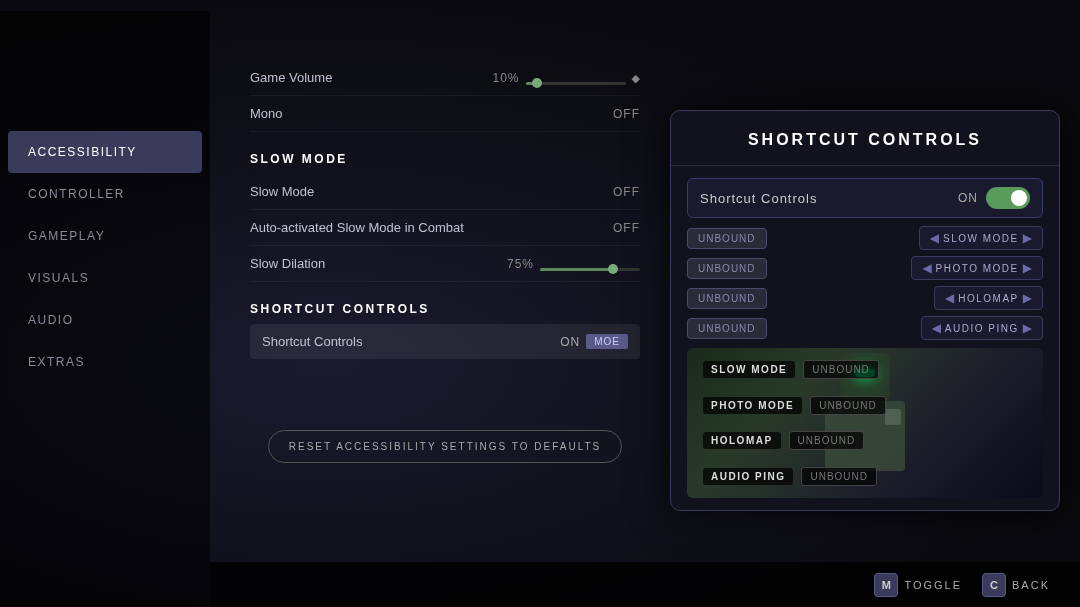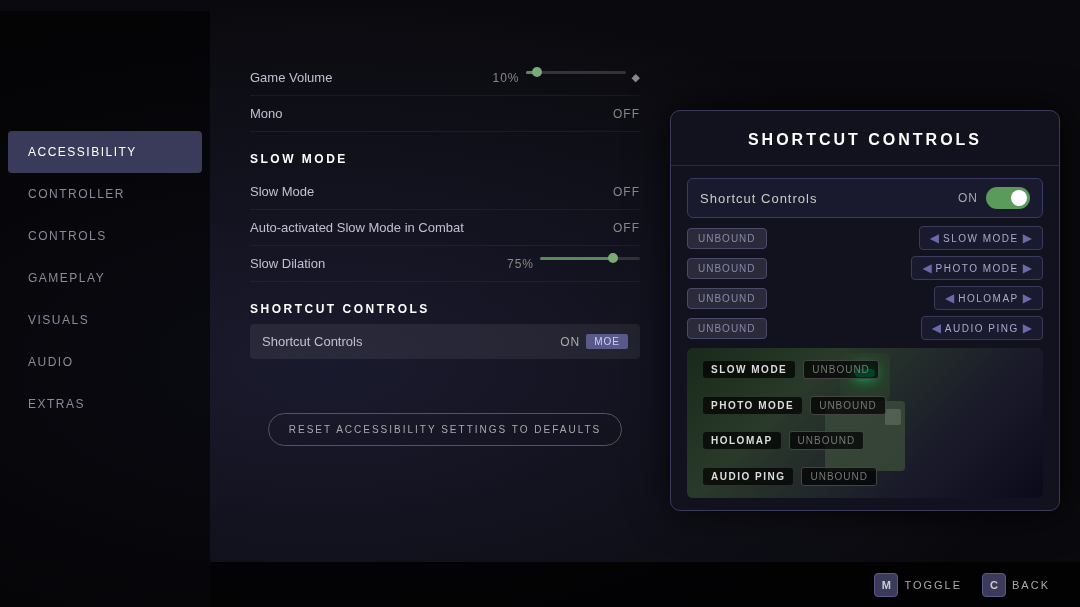--- a/index.html
+++ b/index.html
@@ -78,21 +78,21 @@
     }
 
     .setting-value {
       color: #888;
       font-size: 12px;
       letter-spacing: 1px;
     }
 
     .slider-container {
       display: flex;
-      align-items: flex-start;
+      align-items: flex-end;
       gap: 6px;
     }
 
     .slider-track {
       width: 100px;
       height: 3px;
       background: #333;
       border-radius: 2px;
       position: relative;
     }
@@ -147,21 +147,21 @@
     .more-badge {
       background: #5a5a8a;
       color: #ccccff;
       font-size: 10px;
       padding: 2px 8px;
       border-radius: 2px;
       letter-spacing: 1px;
     }
 
     .reset-btn {
-      margin-top: 30px;
+      margin-top: 47px;
       border: 1px solid #555;
       background: transparent;
       color: #aaa;
       font-size: 10px;
       letter-spacing: 2px;
       padding: 10px 20px;
       border-radius: 20px;
       cursor: pointer;
       text-transform: uppercase;
       display: block;
@@ -468,23 +468,20 @@
 <div class="bg-overlay"></div>
 
 <div class="sidebar">
   <div class="sidebar-item active">
     <span>ACCESSIBILITY</span>
   </div>
   <div class="sidebar-item">
     <span>CONTROLLER</span>
   </div>
   <div class="sidebar-item">
-    <span>CONTROLS</span>
-  </div>
-  <div class="sidebar-item">
     <span>GAMEPLAY</span>
   </div>
   <div class="sidebar-item">
     <span>VISUALS</span>
   </div>
   <div class="sidebar-item">
     <span>AUDIO</span>
   </div>
   <div class="sidebar-item">
     <span>EXTRAS</span>

